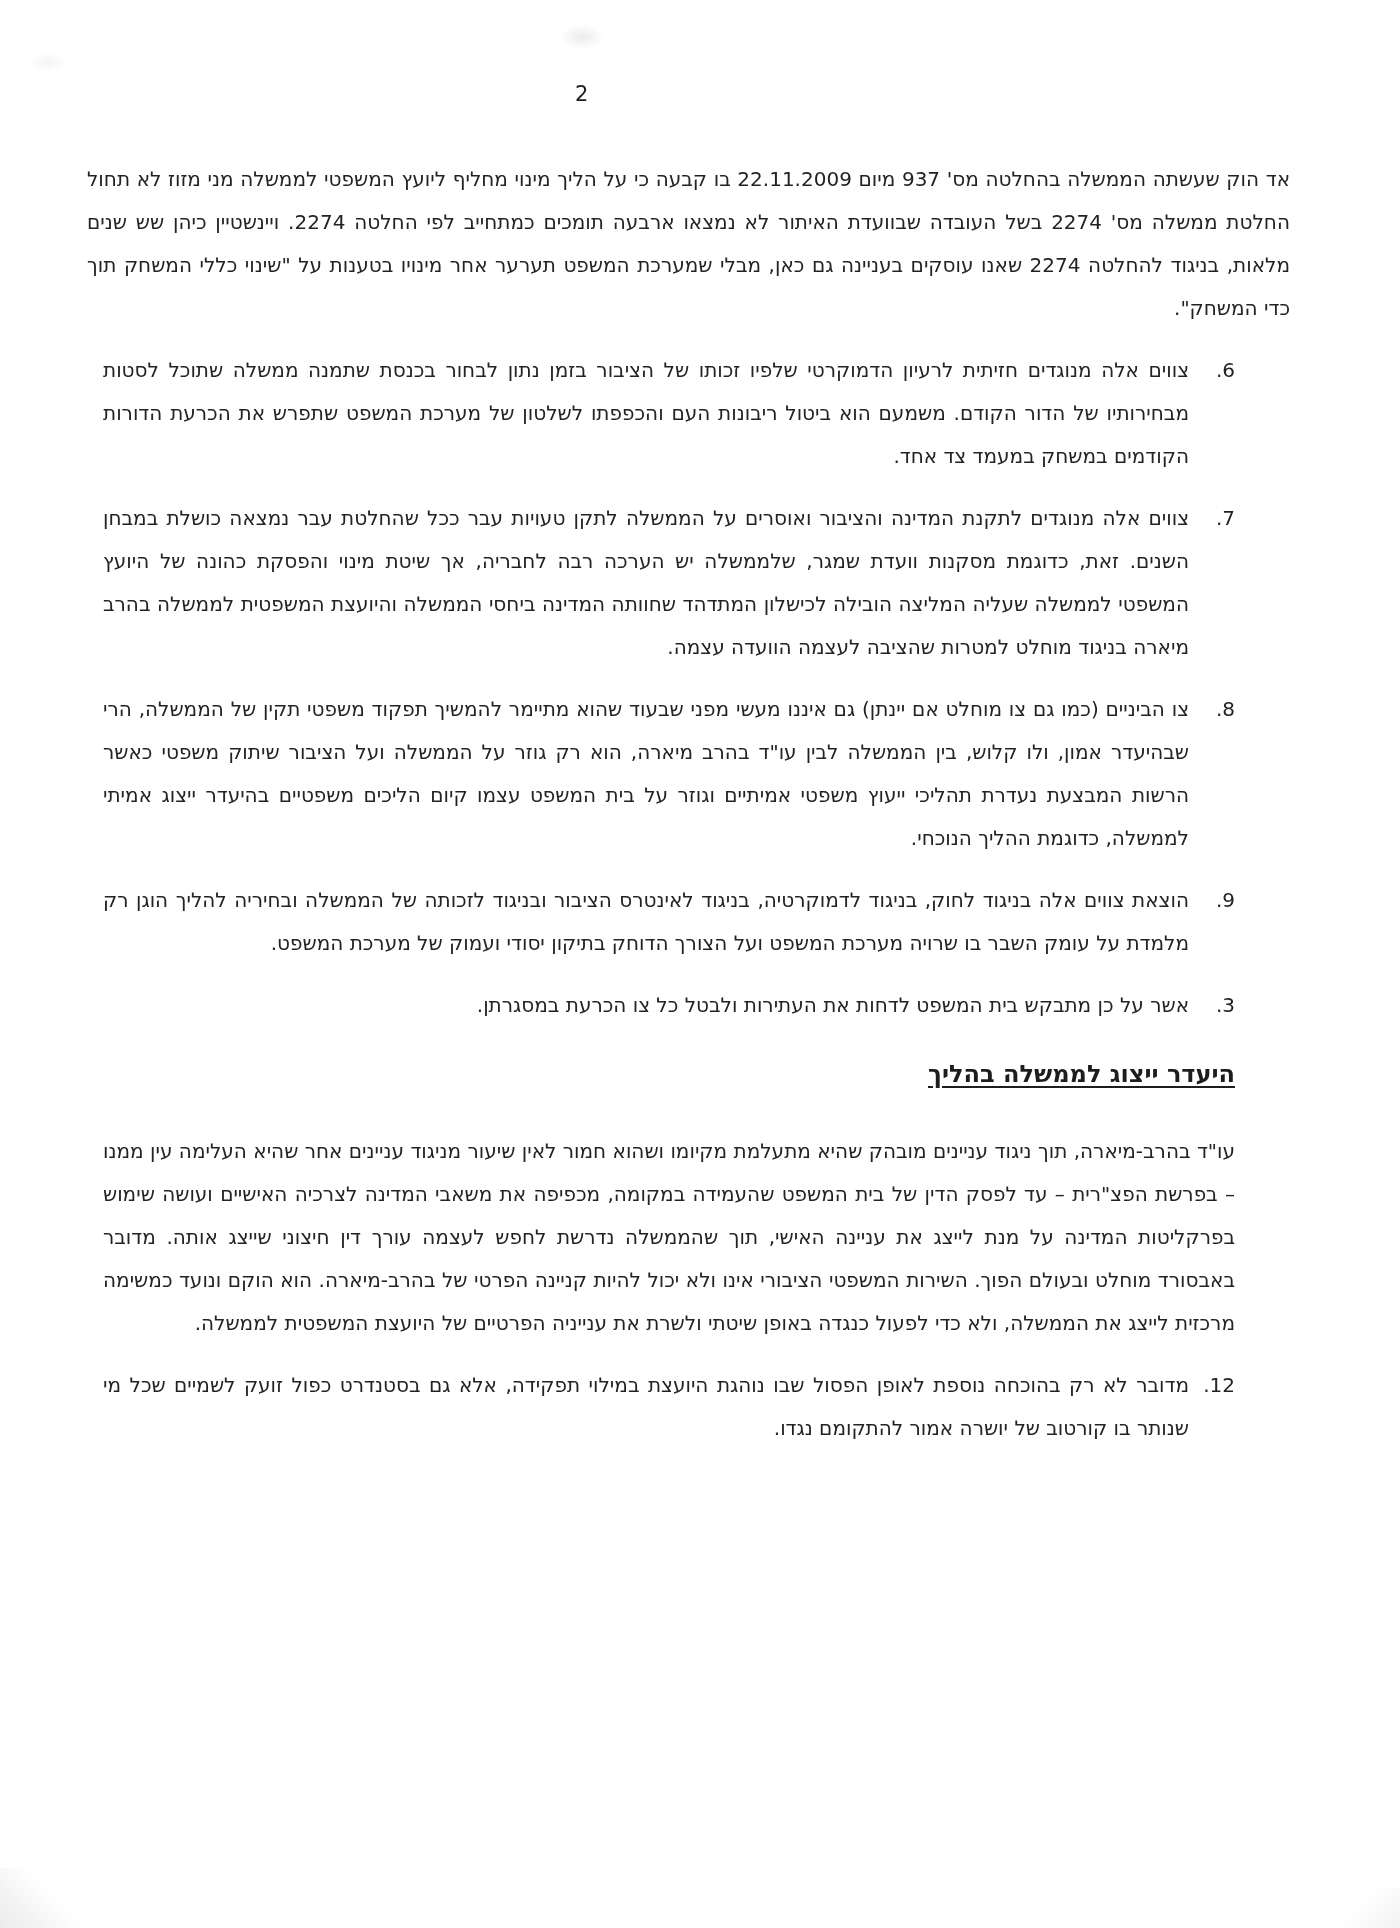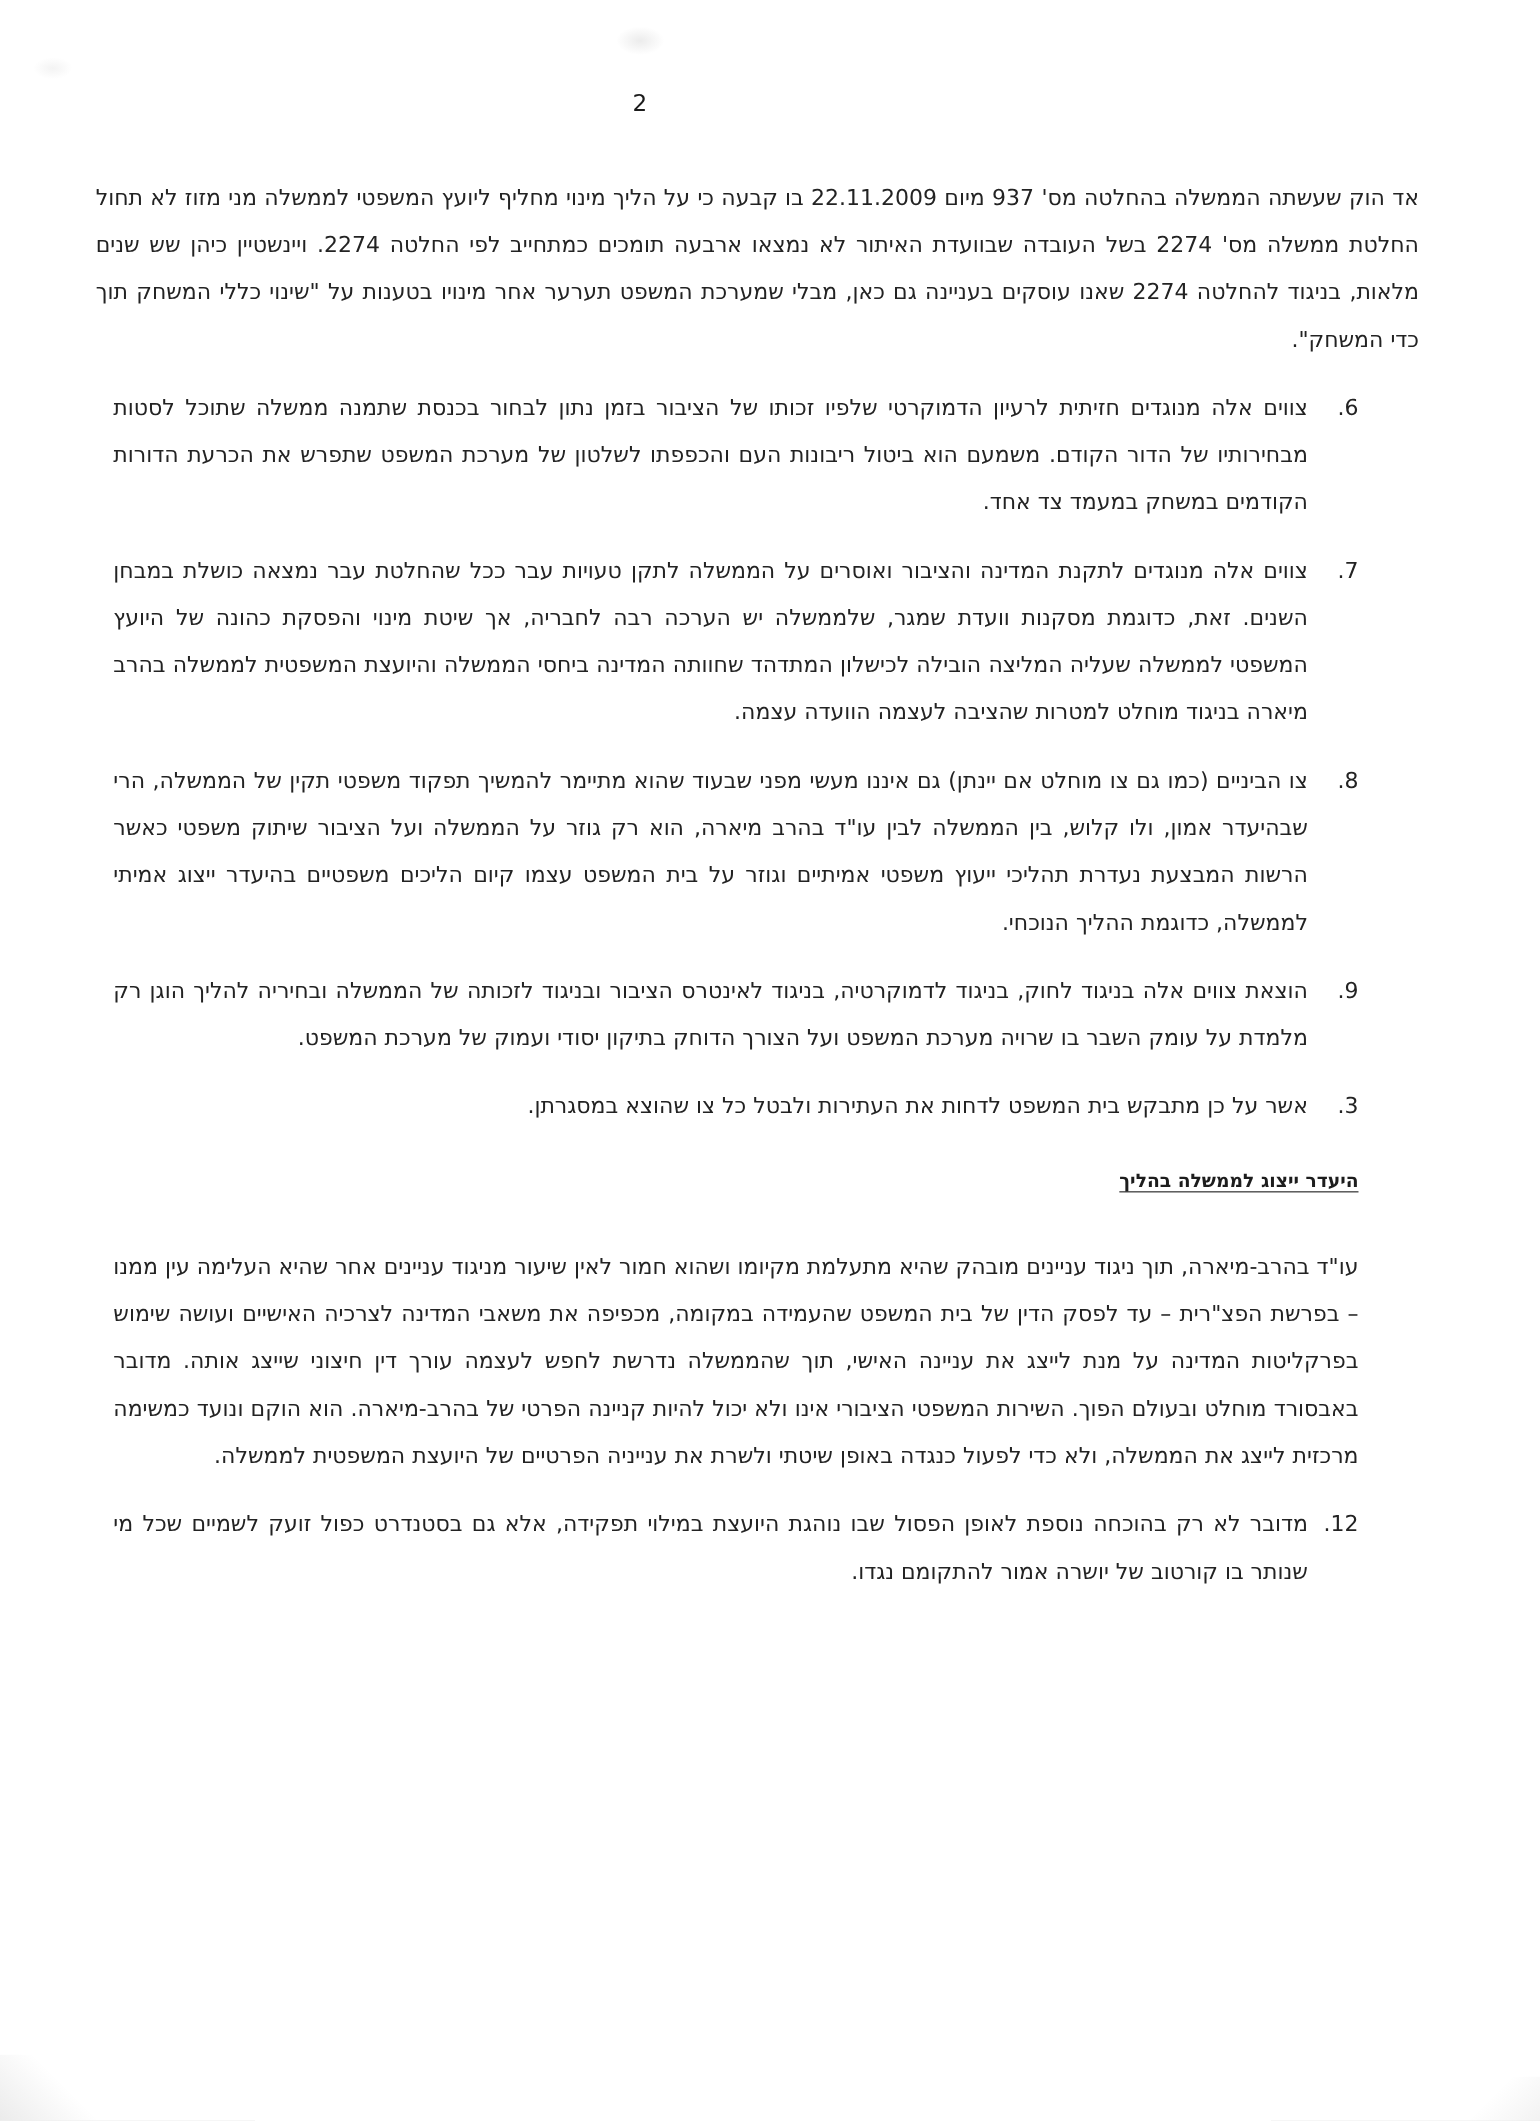--- a/index.html
+++ b/index.html
@@ -51,21 +51,21 @@
     text-align: right;
   }
   .item-text {
     flex: 1;
     text-align: justify;
     margin-left: 16px;
   }
   .section-heading {
     padding-right: 55px;
     margin: 26px 0 34px 0;
-    font-size: 17px;
+    font-size: 24px;
     line-height: 43px;
     font-weight: bold;
     text-decoration: underline;
     text-underline-offset: 4px;
     color: #1d1d1d;
   }
   
   .artifact {
     position: absolute;
     pointer-events: none;
@@ -130,21 +130,21 @@
       <span class="item-text">צו הביניים (כמו גם צו מוחלט אם יינתן) גם איננו מעשי מפני שבעוד שהוא מתיימר להמשיך תפקוד משפטי תקין של הממשלה, הרי שבהיעדר אמון, ולו קלוש, בין הממשלה לבין עו"ד בהרב מיארה, הוא רק גוזר על הממשלה ועל הציבור שיתוק משפטי כאשר הרשות המבצעת נעדרת תהליכי ייעוץ משפטי אמיתיים וגוזר על בית המשפט עצמו קיום הליכים משפטיים בהיעדר ייצוג אמיתי לממשלה, כדוגמת ההליך הנוכחי.</span>
     </div>
 
     <div class="para numbered">
       <span class="item-number">9.</span>
       <span class="item-text">הוצאת צווים אלה בניגוד לחוק, בניגוד לדמוקרטיה, בניגוד לאינטרס הציבור ובניגוד לזכותה של הממשלה ובחיריה להליך הוגן רק מלמדת על עומק השבר בו שרויה מערכת המשפט ועל הצורך הדוחק בתיקון יסודי ועמוק של מערכת המשפט.</span>
     </div>
 
     <div class="para numbered">
       <span class="item-number">3.</span>
-      <span class="item-text">אשר על כן מתבקש בית המשפט לדחות את העתירות ולבטל כל צו שהוצא במסגרתן.</span>
+      <span class="item-text">אשר על כן מתבקש בית המשפט לדחות את העתירות ולבטל כל צו הכרעת במסגרתן.</span>
     </div>
 
     <div class="section-heading">היעדר ייצוג לממשלה בהליך</div>
 
     <div class="para numbered">
       <span class="item-text">עו"ד בהרב-מיארה, תוך ניגוד עניינים מובהק שהיא מתעלמת מקיומו ושהוא חמור לאין שיעור מניגוד עניינים אחר שהיא העלימה עין ממנו – בפרשת הפצ"רית – עד לפסק הדין של בית המשפט שהעמידה במקומה, מכפיפה את משאבי המדינה לצרכיה האישיים ועושה שימוש בפרקליטות המדינה על מנת לייצג את עניינה האישי, תוך שהממשלה נדרשת לחפש לעצמה עורך דין חיצוני שייצג אותה. מדובר באבסורד מוחלט ובעולם הפוך. השירות המשפטי הציבורי אינו ולא יכול להיות קניינה הפרטי של בהרב-מיארה. הוא הוקם ונועד כמשימה מרכזית לייצג את הממשלה, ולא כדי לפעול כנגדה באופן שיטתי ולשרת את ענייניה הפרטיים של היועצת המשפטית לממשלה.</span>
     </div>
 
     <div class="para numbered">
       <span class="item-number">12.</span>

